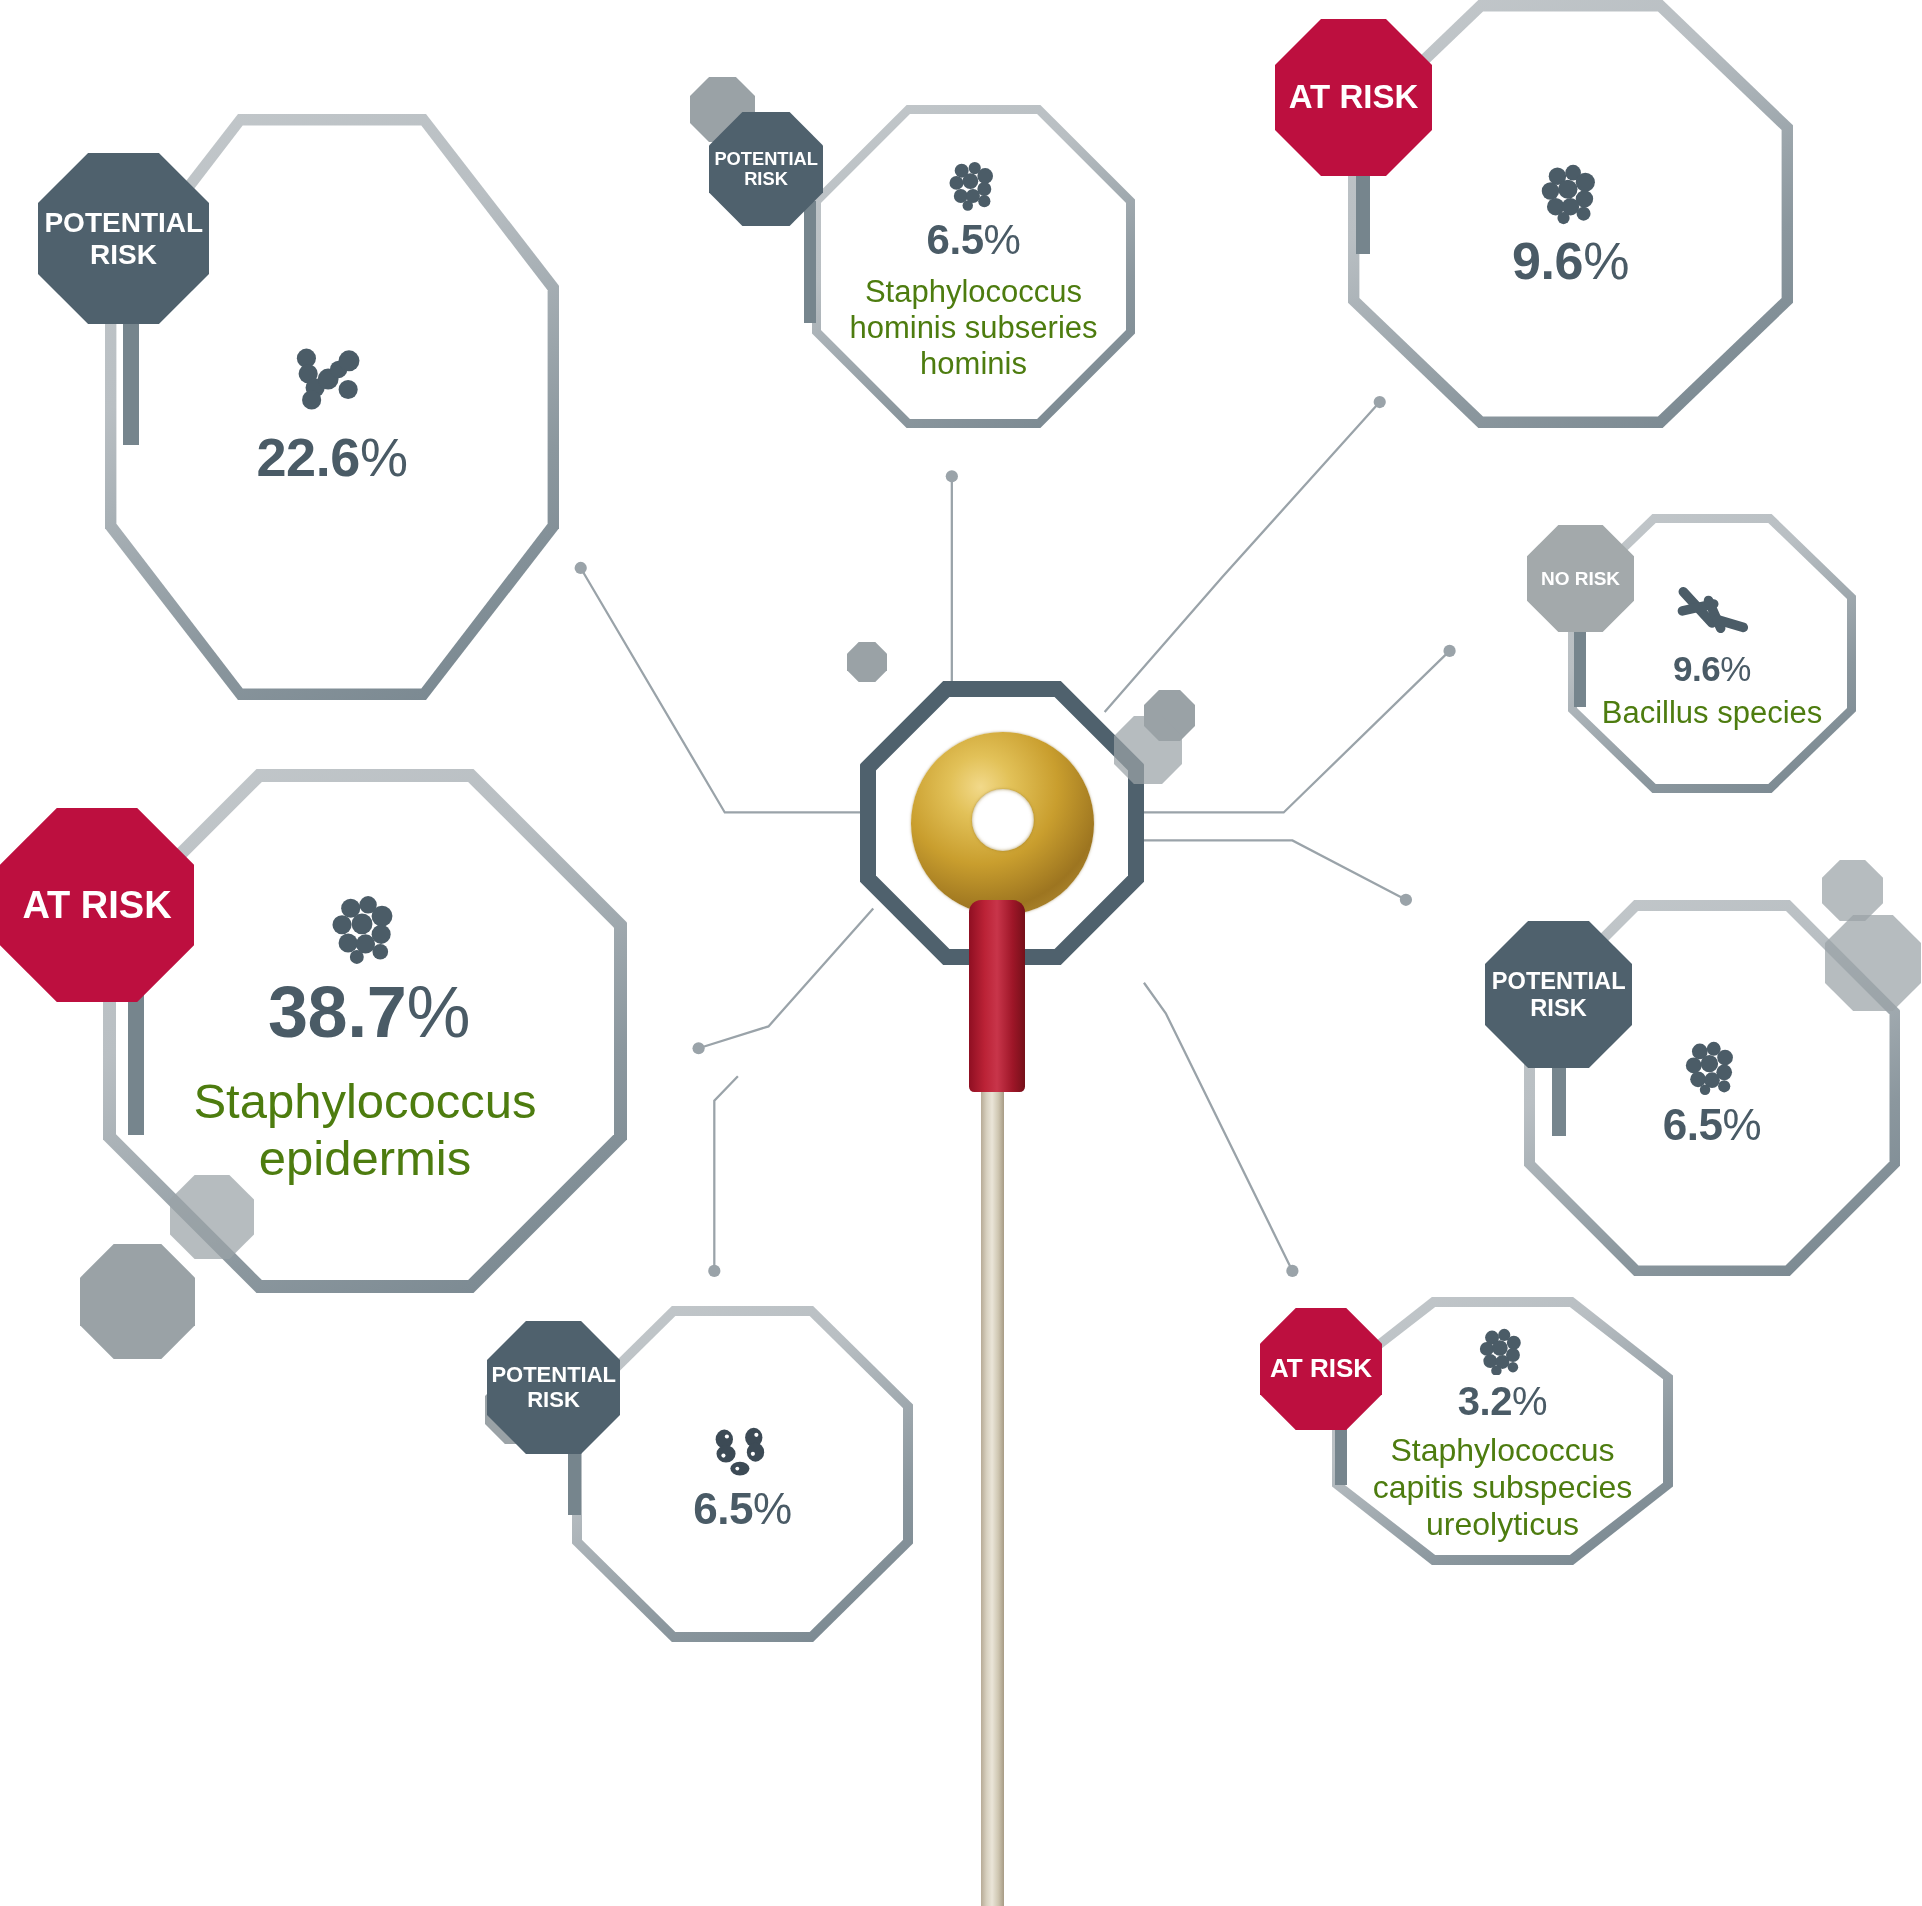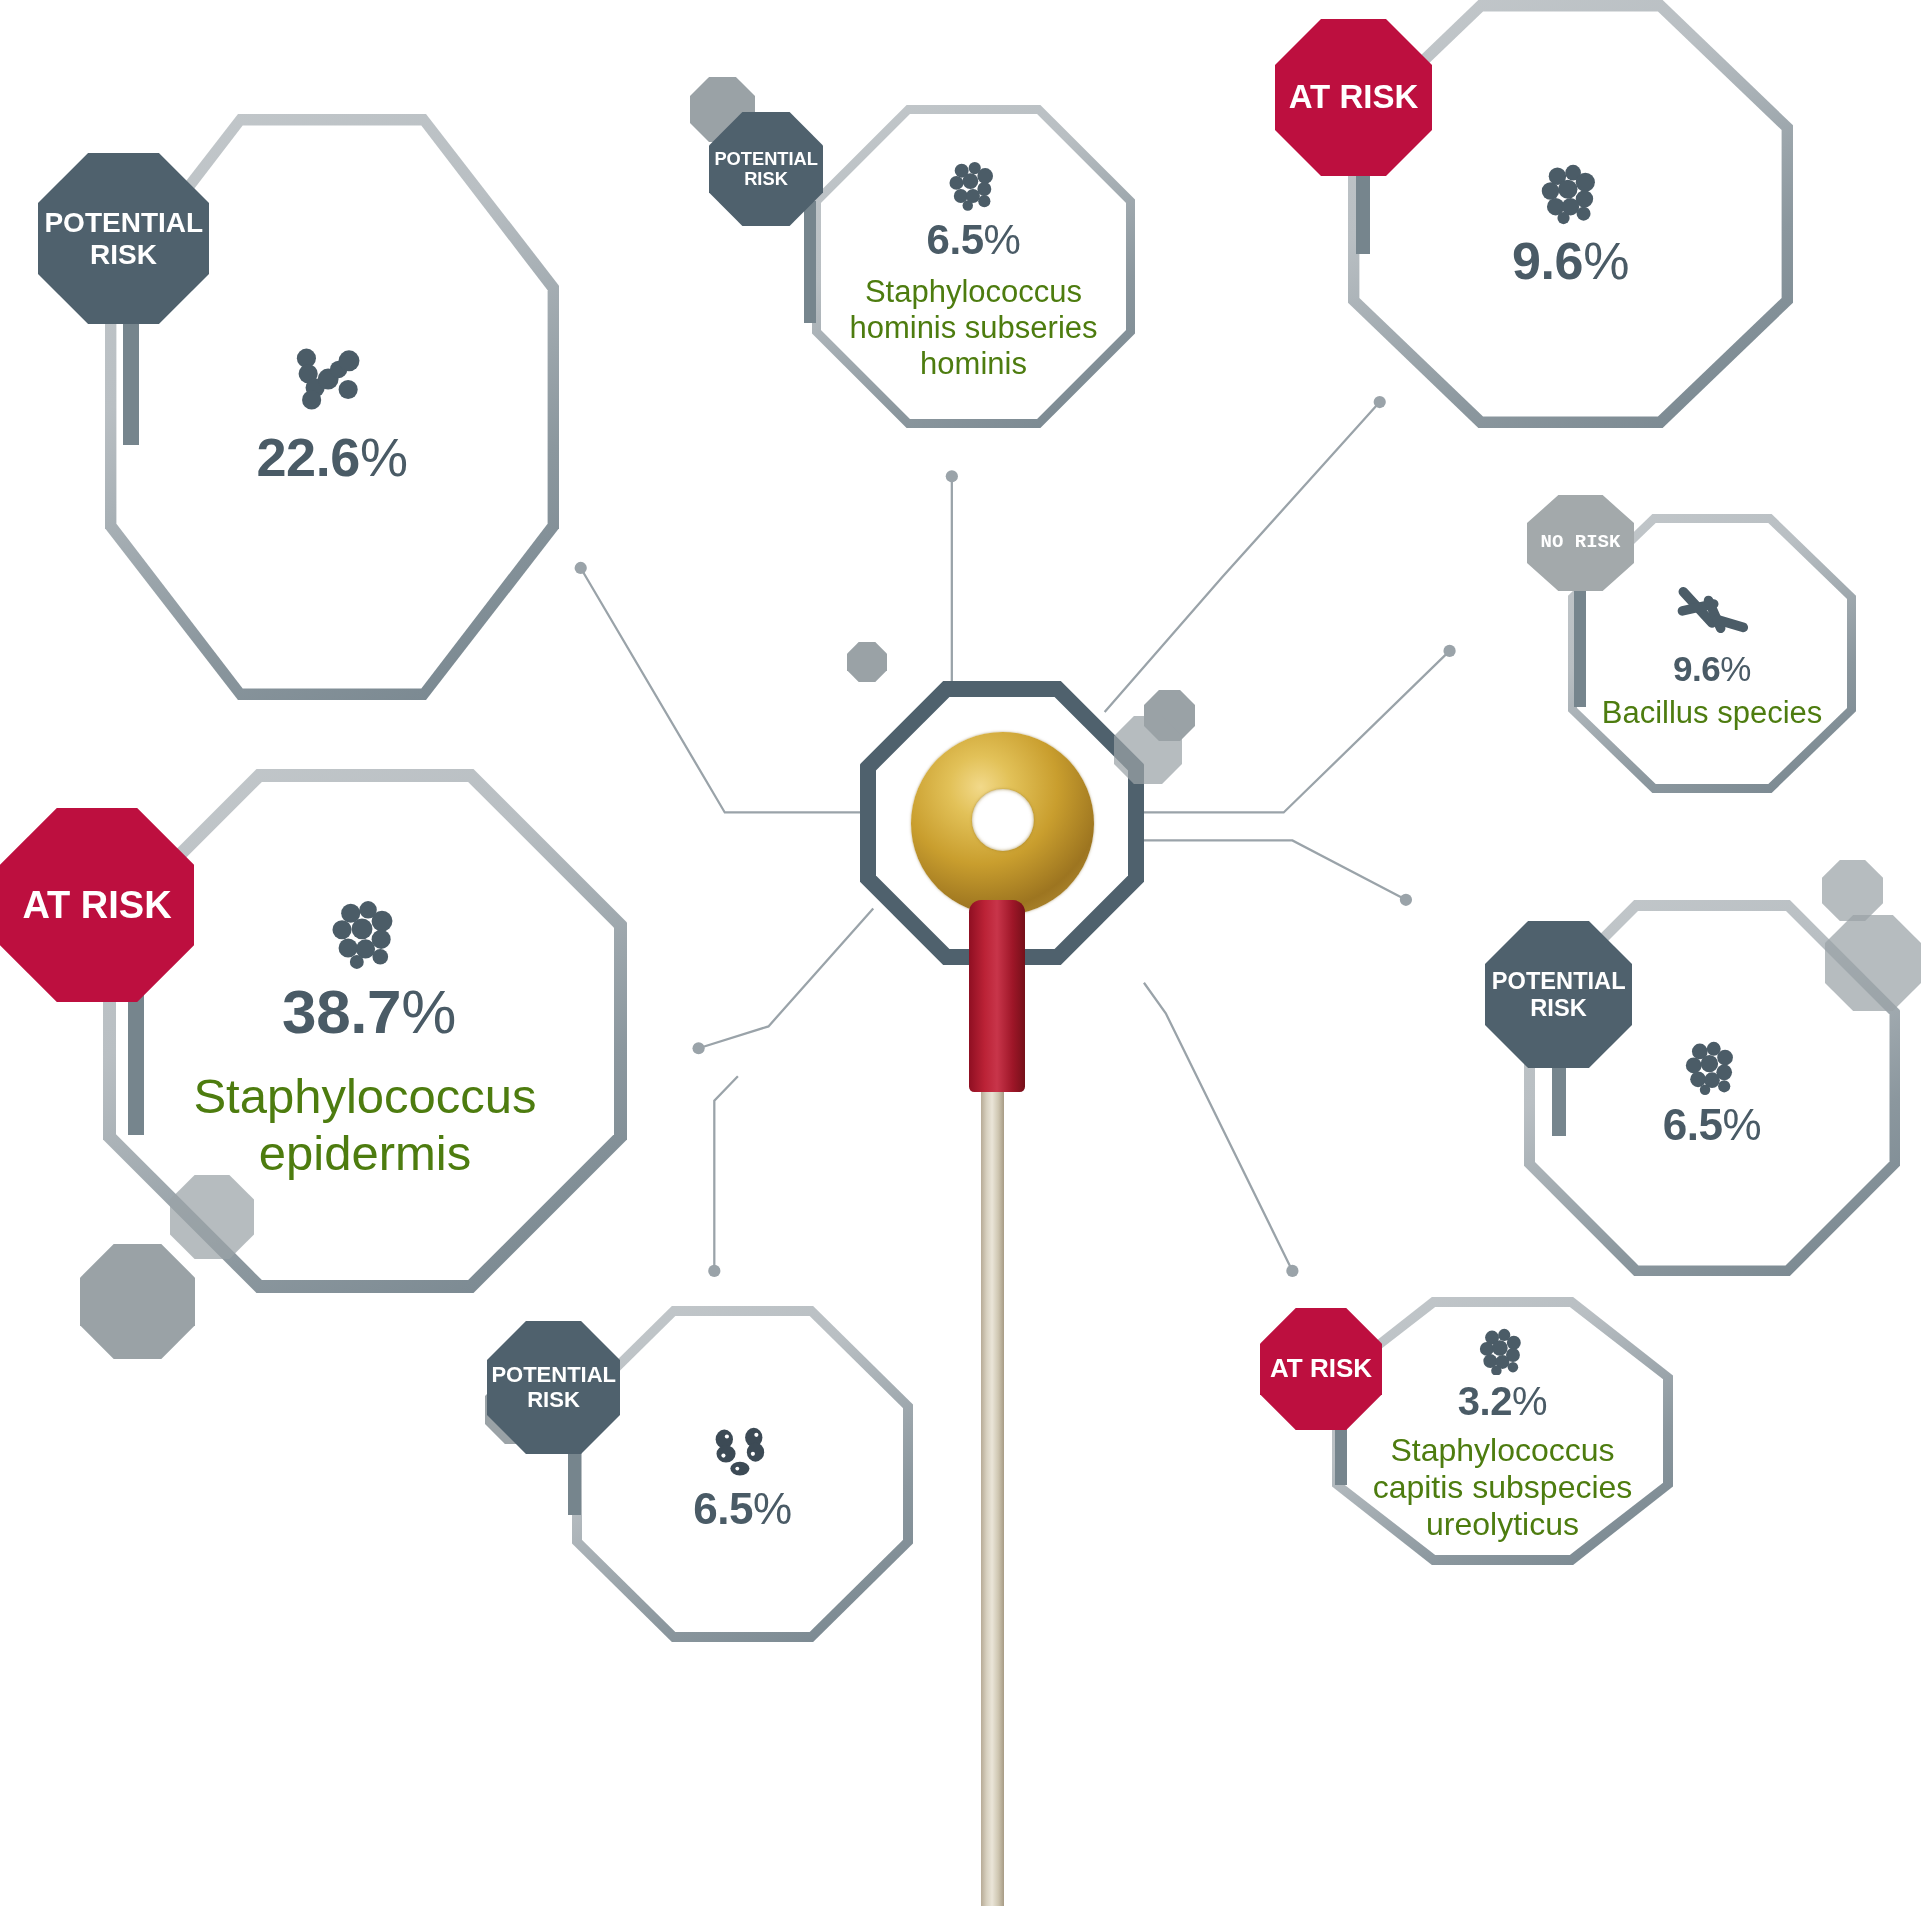--- a/index.html
+++ b/index.html
@@ -305,21 +305,21 @@
           </g>
         </svg>
       </span>
       <div class="pct" style="font-size:35px;">
         <span>9.6</span><span class="sym">%</span>
       </div>
       <div class="name" style="font-size:31px; margin-top:5.2px;">Bacillus species</div>
     </div>
   </div>
   <div class="badge-stem" style="left:1574px; top:576px; width:12.2px; height:131px;"></div>
-  <div class="badge no-risk" style="left:1527px; top:495px; width:107px; height:96px; font-size:19px;font-family:Liberation Mono, monospace;">
+  <div class="badge no-risk" style="left:1527px; top:525px; width:107px; height:107px; font-size:19px;">
     <span style="display:block; padding:0 8.7px;">NO RISK</span>
   </div>
 
   <div class="card" style="left:103px; top:769px; width:524px; height:524px;">
     <div class="oct-border"></div>
     <div class="oct-inner" style="inset:13px;"></div>
     <div class="content" style="gap:8.7px; padding-top:19px;">
       <span class="bug-icon">
         <svg width="73" height="70" viewBox="0 0 84 80">
           <g fill="#4b5c67">
@@ -329,21 +329,21 @@
               <circle cx="15" cy="34" r="11"></circle>
             <circle cx="38" cy="33" r="12"></circle>
               <circle cx="60" cy="45" r="11"></circle>
             <circle cx="22" cy="55" r="11"></circle>
               <circle cx="42" cy="56" r="11"></circle>
             <circle cx="59" cy="65" r="9"></circle>
               <circle cx="32" cy="71" r="8"></circle>
           </g>
         </svg>
       </span>
-      <div class="pct" style="font-size:62px;margin-left:8px;">
+      <div class="pct" style="font-size:72px;margin-left:8px;">
         <span>38.7</span><span class="sym">%</span>
       </div>
       <div class="name" style="font-size:49px; margin-top:15.7px;">Staphylococcus epidermis</div>
     </div>
   </div>
   <div class="badge-stem" style="left:128px; top:952px; width:15.7px; height:183px;"></div>
   <div class="badge at-risk" style="left:0px; top:808px; width:194px; height:194px; font-size:38px;">
     <span style="display:block; padding:0 14px;">AT RISK</span>
   </div>
 

